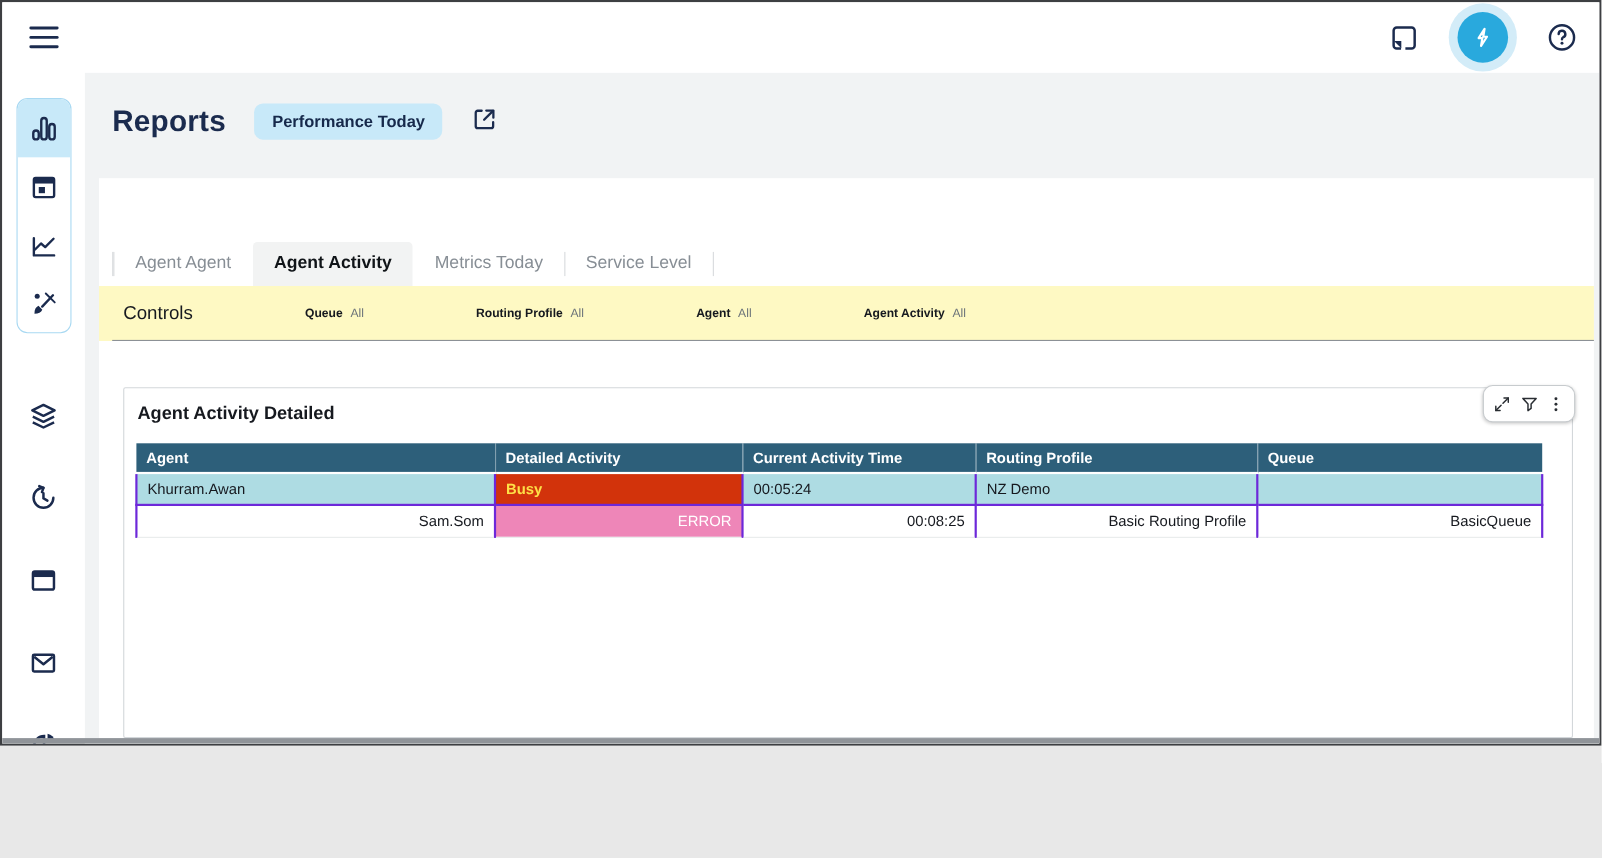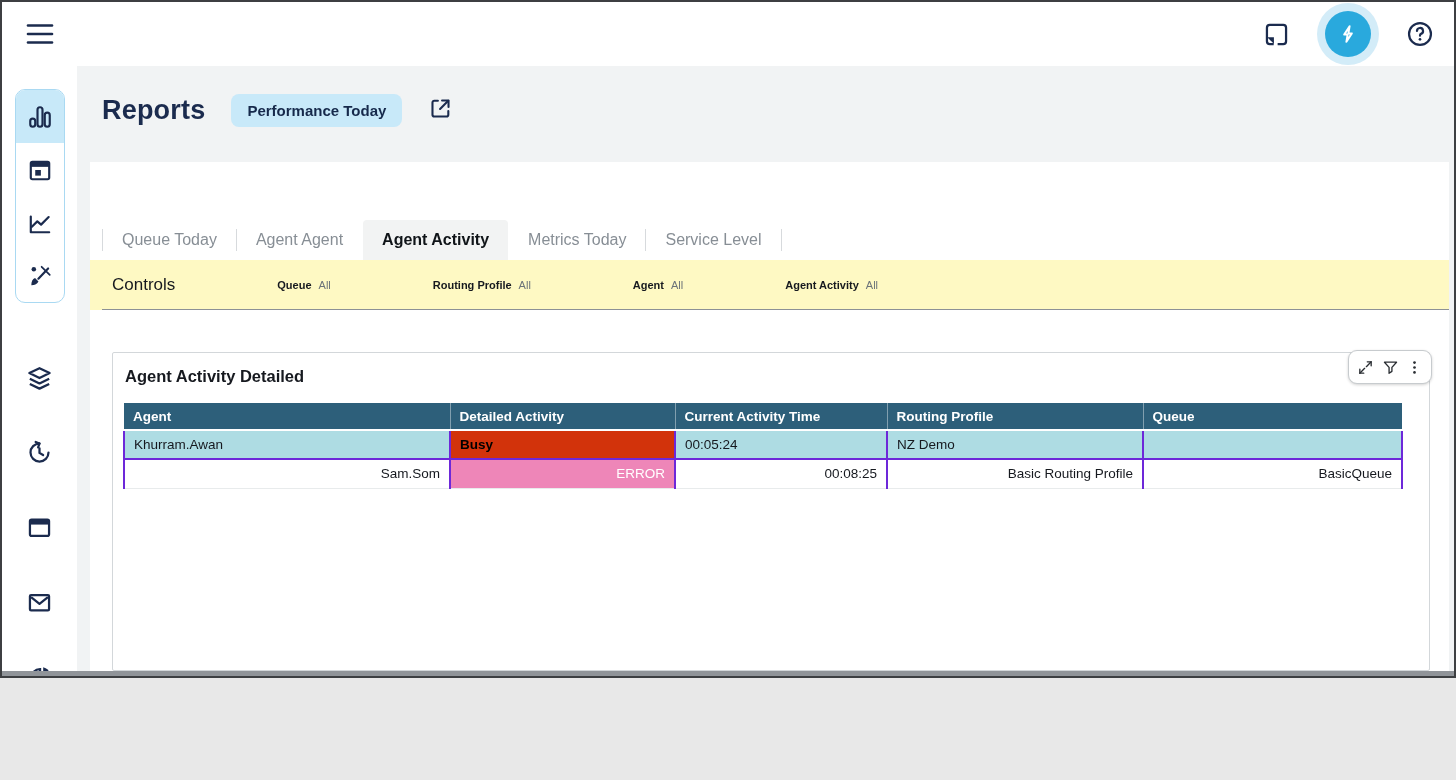--- a/index.html
+++ b/index.html
@@ -195,21 +195,20 @@
           <path d="M13.5 4.3 H19.7 V10.5"></path>
           <path d="M19.4 4.6 L11.6 12.4"></path>
         </svg>
       </div>
     </div>
 
     <div class="canvas">
 
       <div class="tabbar">
         <span class="tab-divider"></span>
-        <div class="tab">Queue Today</div>
         <span class="tab-divider"></span>
         <div class="tab">Agent Agent</div>
         <span class="tab-divider" style="visibility: hidden;"></span>
         <div class="tab active">Agent Activity</div>
         <span class="tab-divider" style="visibility: hidden;"></span>
         <div class="tab">Metrics Today</div>
         <span class="tab-divider"></span>
         <div class="tab">Service Level</div>
         <span class="tab-divider"></span>
       </div>
@@ -269,21 +268,21 @@
               <th>Agent</th>
               <th>Detailed Activity</th>
               <th>Current Activity Time</th>
               <th>Routing Profile</th>
               <th>Queue</th>
             </tr>
           </thead>
           <tbody>
             <tr class="hl">
               <td>Khurram.Awan</td>
-              <td style="background: rgb(210, 51, 11); color: #000000; font-weight: bold;">Busy</td>
+              <td style="background: rgb(210, 51, 11); color: #fde047; font-weight: bold;">Busy</td>
               <td>00:05:24</td>
               <td>NZ Demo</td>
               <td></td>
             </tr>
             <tr>
               <td>Sam.Som</td>
               <td style="background: rgb(238, 134, 184); color: rgb(255, 255, 255);">ERROR</td>
               <td>00:08:25</td>
               <td>Basic Routing Profile</td>
               <td>BasicQueue</td>

